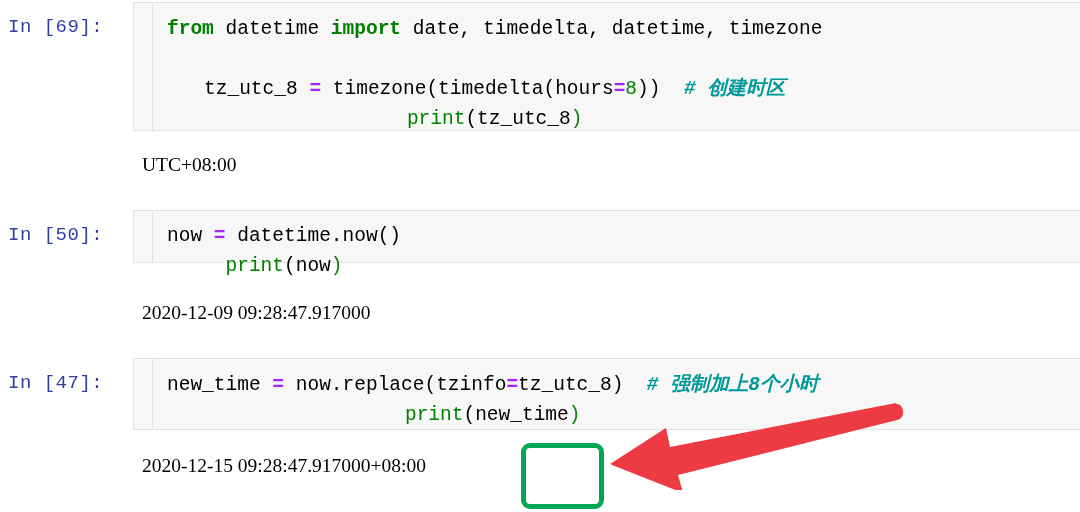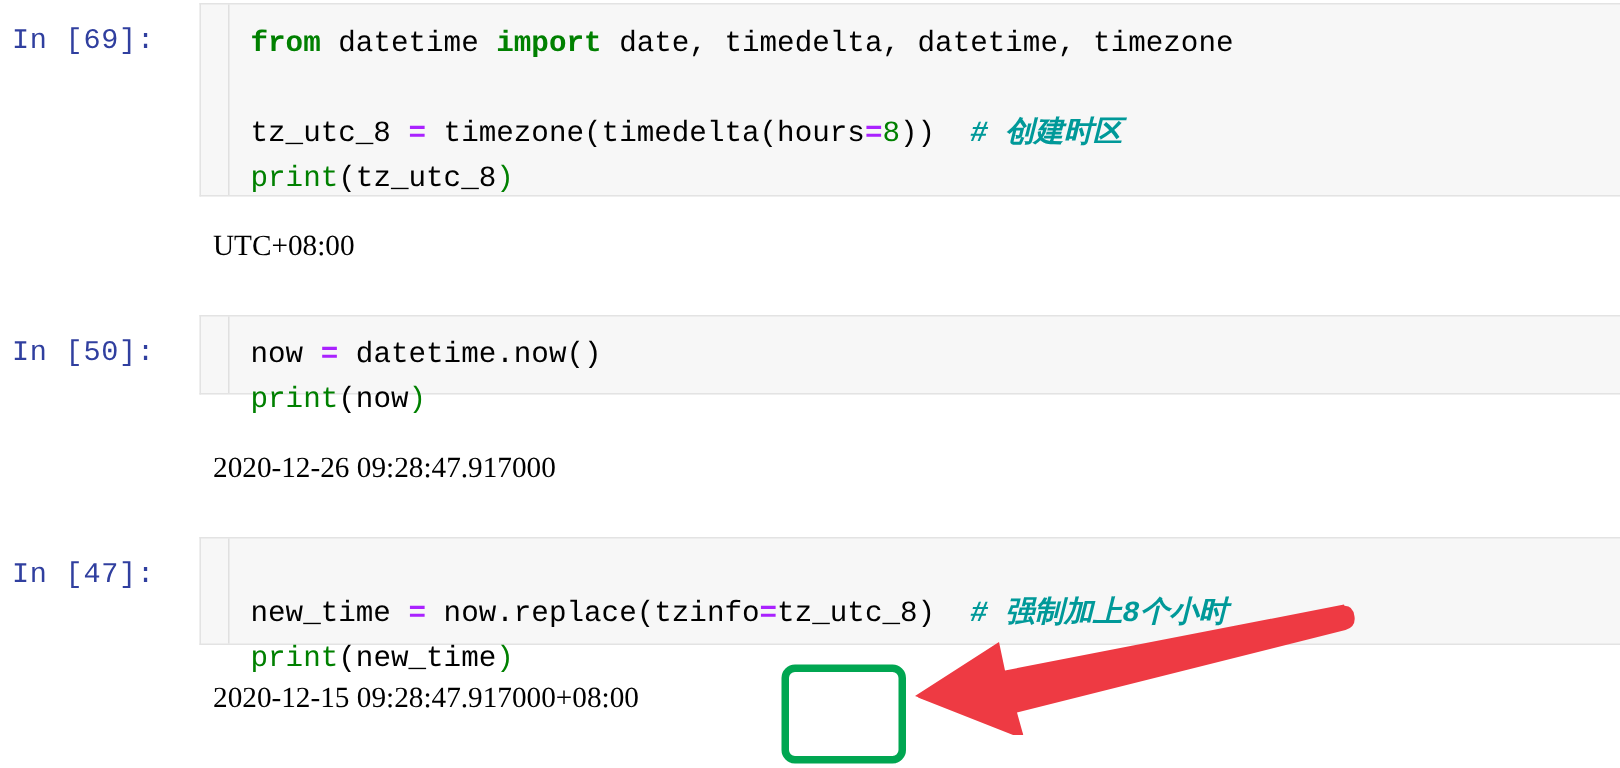--- a/index.html
+++ b/index.html
@@ -55,20 +55,21 @@
 
   .code {
     position: absolute;
     left: 33px;
     top: 0;
     white-space: pre;
     font-family: "Liberation Mono", "DejaVu Sans Mono", monospace;
     font-size: 19.5px;
     line-height: 30px;
     color: #000000;
+    text-align: center;
   }
 
   
   .kw   { color: #008000; font-weight: bold; }
   .fn   { color: #008000; }
   .op   { color: #AA22FF; font-weight: bold; }
   .num  { color: #008000; }
   .cmt  { color: #009999; font-style: italic; font-weight: bold; }
 
   .output {
@@ -107,27 +108,27 @@
   </div>
   <div class="output" style="top:152px;">UTC+08:00</div>
 </div>
 
 <div class="cell-row" style="top:0;">
   <div class="prompt" style="top:224px;">In [50]:</div>
   <div class="input-area" style="top:210px; height:53px;">
     <div class="code" style="top:10px;"><span><span>now </span><span class="op">=</span><span> datetime.now()</span></span>
 <span><span class="fn">print</span><span>(now</span><span class="fn">)</span></span></div>
   </div>
-  <div class="output" style="top:300px;">2020-12-26 09:28:47.917000</div>
+  <div class="output" style="top:300px;">2020-12-09 09:28:47.917000</div>
 </div>
 
 <div class="cell-row" style="top:0;">
   <div class="prompt" style="top:372px;">In [47]:</div>
   <div class="input-area" style="top:358px; height:72px;">
-    <div class="code" style="top:11px;margin-top:24px;"><span><span>new_time </span><span class="op">=</span><span> now.replace(tzinfo</span><span class="op">=</span><span>tz_utc_8)  </span><span class="cmt"># 强制加上8个小时</span></span>
+    <div class="code" style="top:11px;"><span><span>new_time </span><span class="op">=</span><span> now.replace(tzinfo</span><span class="op">=</span><span>tz_utc_8)  </span><span class="cmt"># 强制加上8个小时</span></span>
 <span><span class="fn">print</span><span>(new_time</span><span class="fn">)</span></span></div>
   </div>
   <div class="output" style="top:453px;">2020-12-15 09:28:47.917000+08:00</div>
 </div>
 
 <div class="highlight-box" style="left:521px; top:443px; width:83px; height:66px;"></div>
 
 <svg class="arrow-svg" style="left:608px; top:398px; width:300px; height:92px;" viewBox="0 0 300 92">
   <polygon fill="#EE3A43" points="2,68 58,32 62,51 288,7 292,21 68,78 74,94" transform="translate(0,-2)"></polygon>
   <path fill="#EE3A43" d="M 4,67 L 57,31 L 61,50 L 287,6 Q 294,5 295,13 Q 296,20 289,22 L 70,77 L 75,95 Z"></path>

